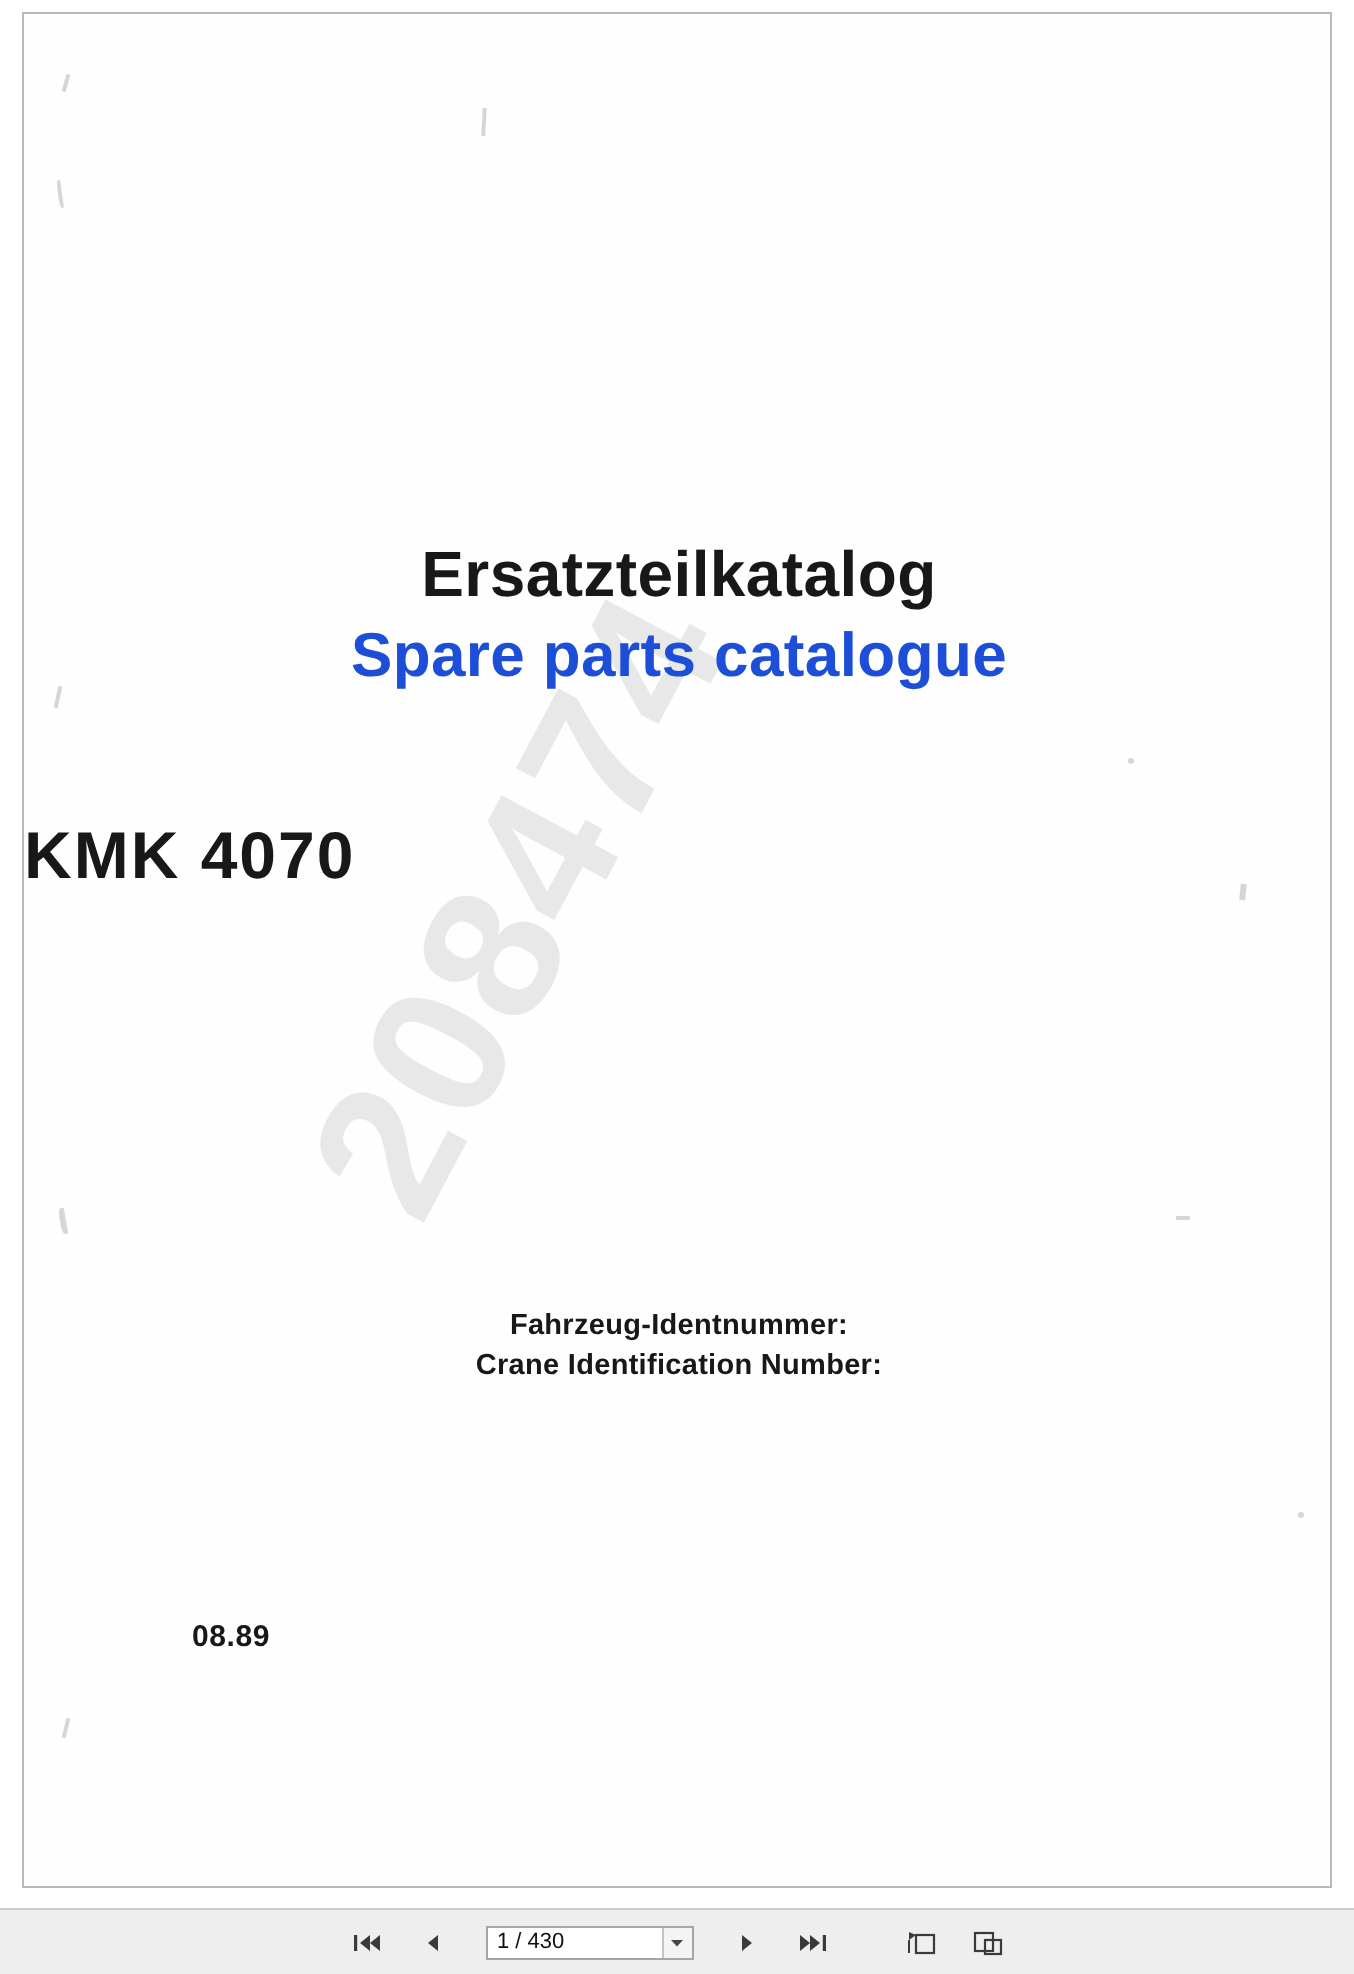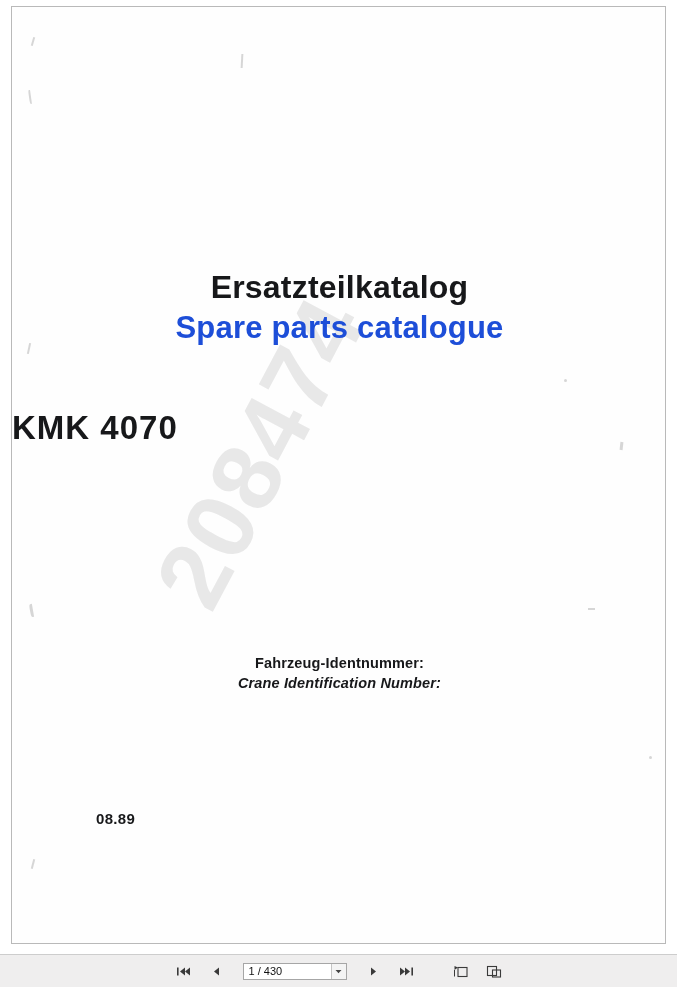--- a/index.html
+++ b/index.html
@@ -121,21 +121,20 @@
   .ident-de {
     font-size: 14.5px;
     font-weight: bold;
     letter-spacing: .15px;
   }
   .ident-en {
     font-size: 14.5px;
     font-weight: bold;
     letter-spacing: .15px;
     margin-top: 4px;
-    font-style: italic;
   }
 
   
   .date-code {
     position: absolute;
     left: 84px;
     top: 803px;
     font-size: 15px;
     font-weight: bold;
     color: #17181a;

